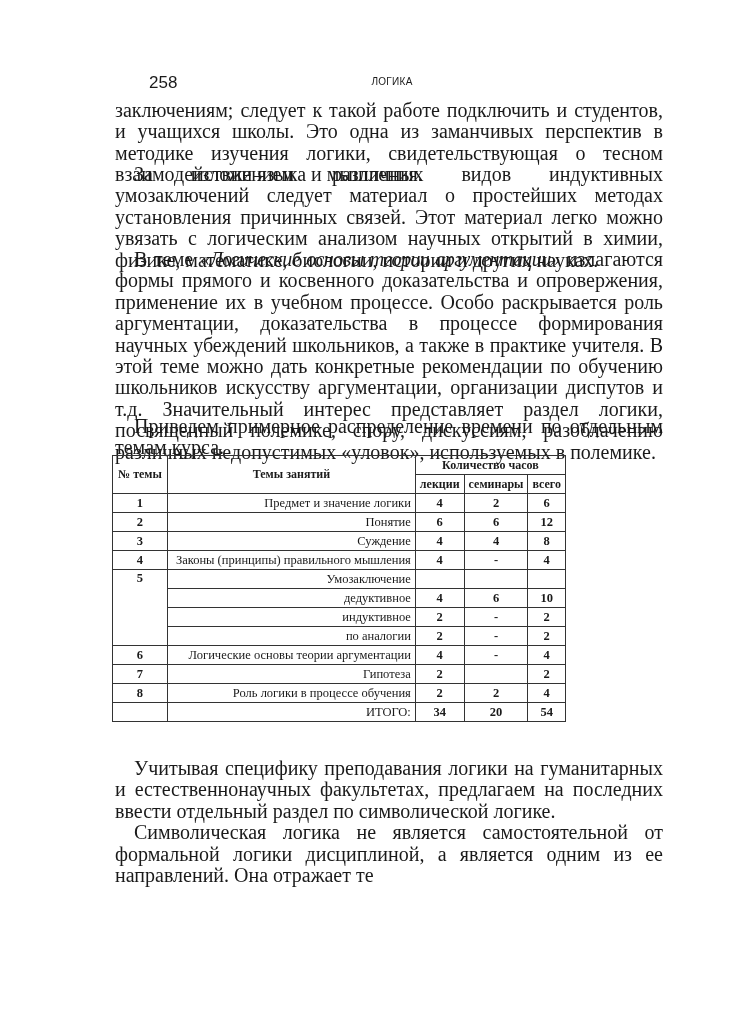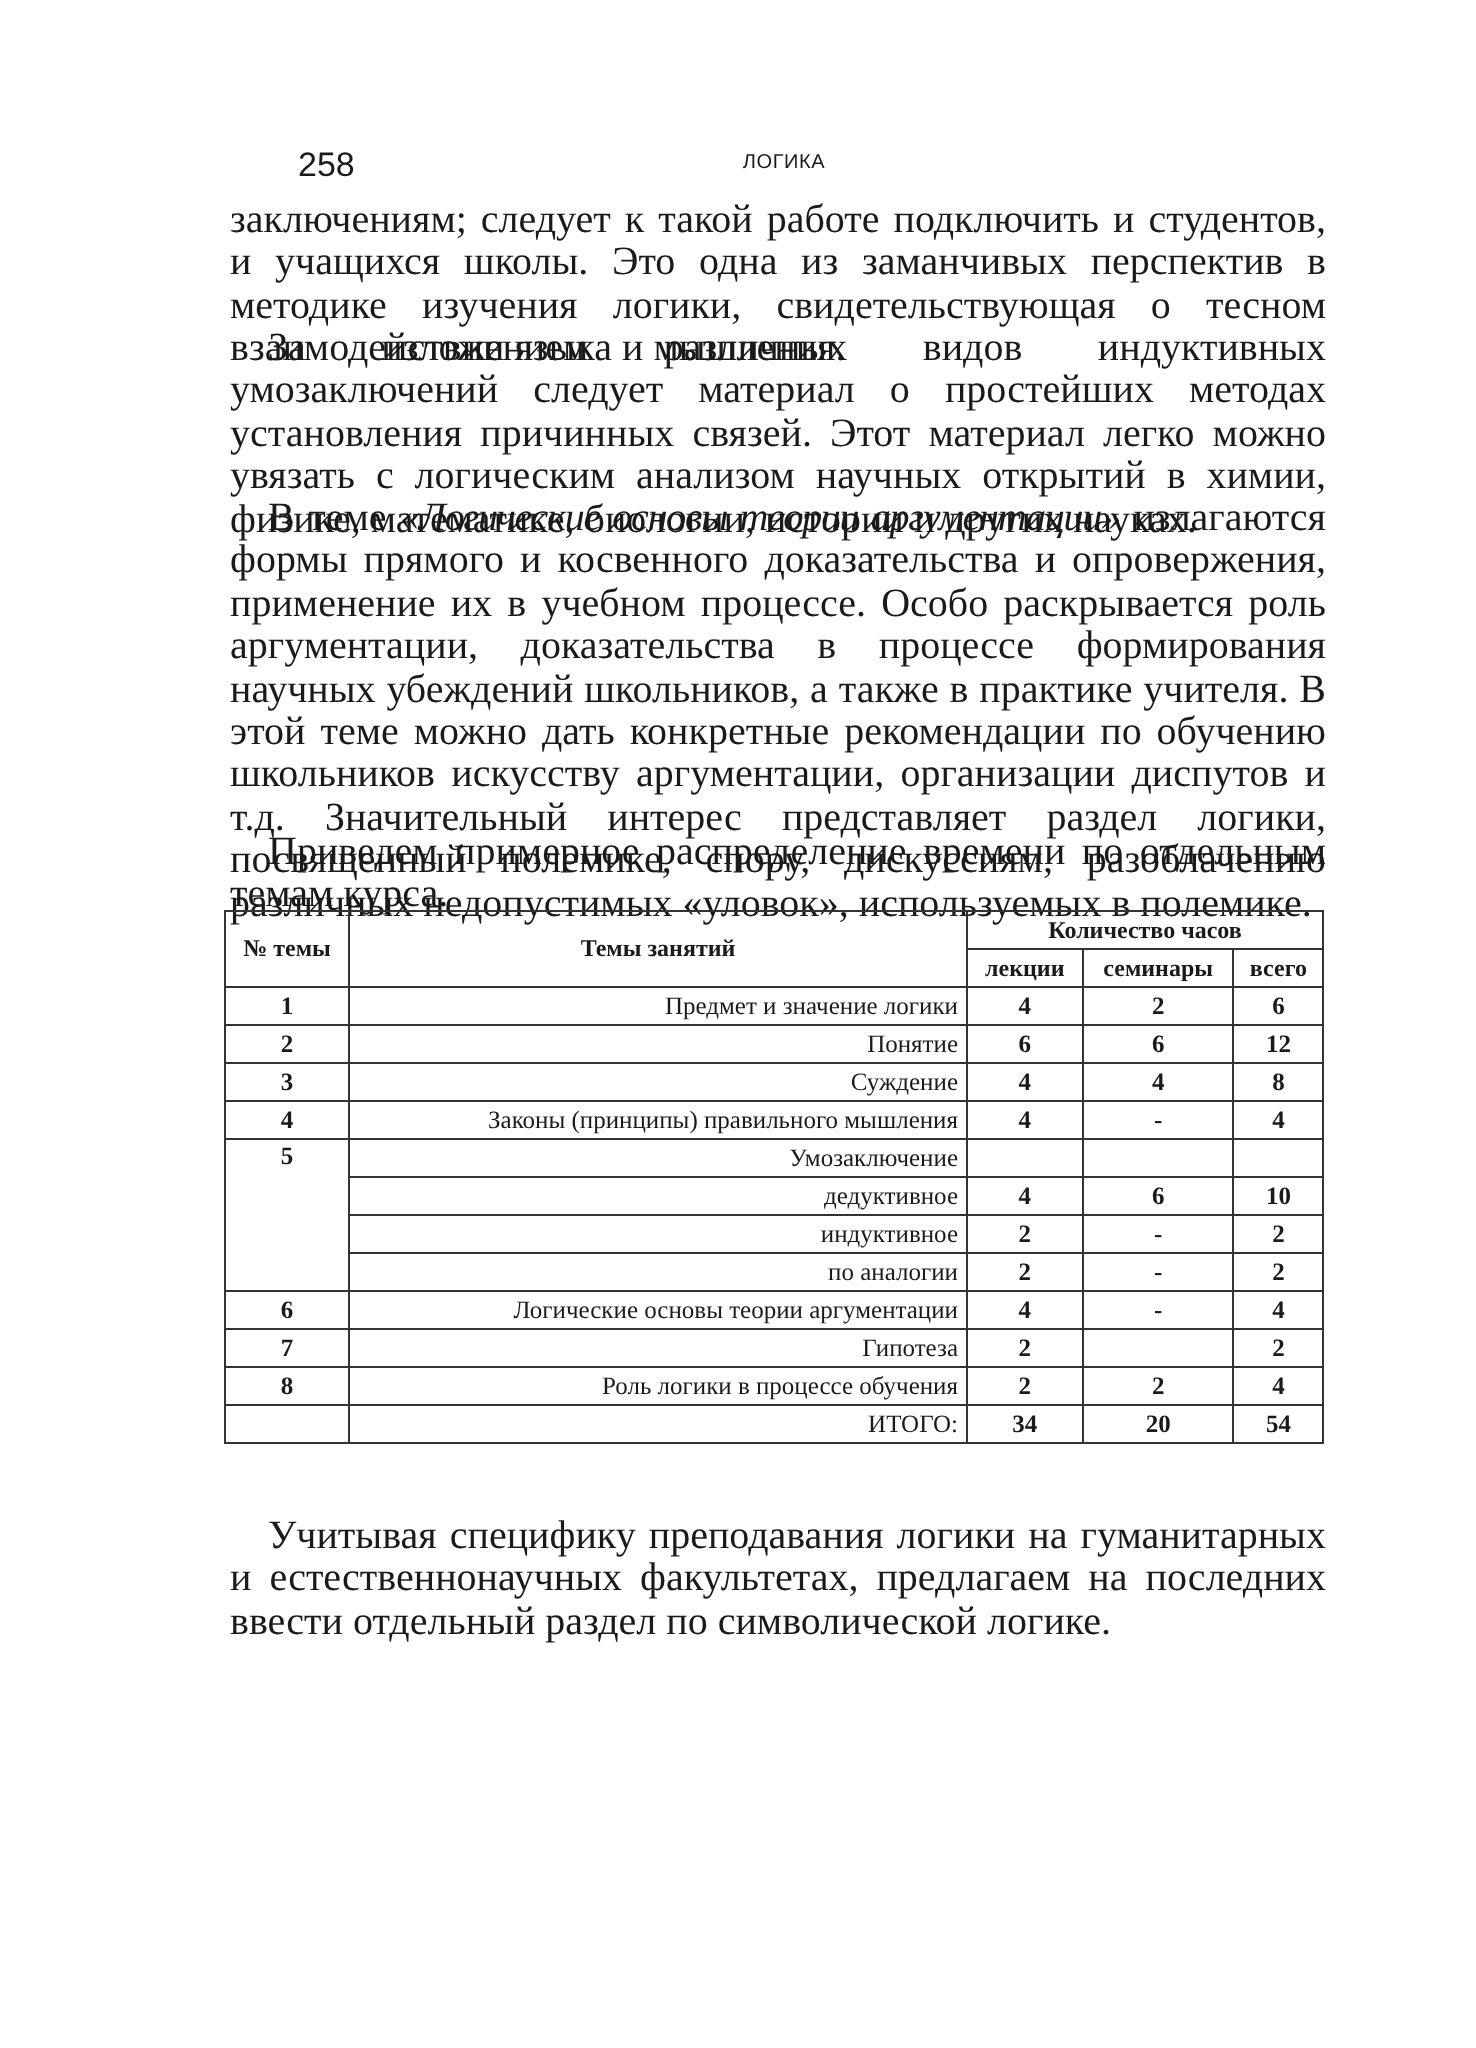--- a/index.html
+++ b/index.html
@@ -10,21 +10,21 @@
   .text { position: absolute; left: 115px; width: 548px; font-family: "Liberation Serif", serif; font-size: 20px; line-height: 21.4px; text-align: justify; }
   .text p { margin: 0; }
   .text p.ind { text-indent: 19px; }
   .text p.last { text-align-last: left; }
   .block1 { top: 100px; }
   .block2 { top: 164px; }
   .block3 { top: 249px; }
   .block4 { top: 416px; }
   .block5 { top: 758px; }
   .it { font-style: italic; letter-spacing: -0.6px; }
-  table { position: absolute; left: 112px; top: 455px; width: 550px; border-collapse: collapse; font-family: "Liberation Serif", serif; font-size: 12.5px; }
+  table { position: absolute; left: 112px; top: 455px; width: 454px; border-collapse: collapse; font-family: "Liberation Serif", serif; font-size: 12.5px; }
   td, th { border: 1px solid #333; padding: 0 4px; height: 18px; line-height: 17px; }
   th { font-weight: bold; font-size: 12px; }
   .c-num { width: 53px; text-align: center; font-weight: bold; }
   .c-topic { width: 280px; text-align: right; }
   .c-val { text-align: center; font-weight: bold; }
   .sub { padding-left: 24px; }
 </style>
 </head>
 <body>
 
@@ -142,13 +142,14 @@
       <td class="c-topic">ИТОГО:</td>
       <td class="c-val">34</td>
       <td class="c-val">20</td>
       <td class="c-val">54</td>
     </tr>
   </tbody>
 </table>
 
 <div class="text block5">
   <p class="ind last">Учитывая специфику преподавания логики на гуманитарных и естественнонаучных факультетах, предлагаем на последних ввести отдельный раздел по символической логике.</p>
+  <p class="ind">Символическая логика не является самостоятельной от формальной логики дисциплиной, а является одним из ее направлений. Она отражает те</p>
 </div>
 
 </body></html>

